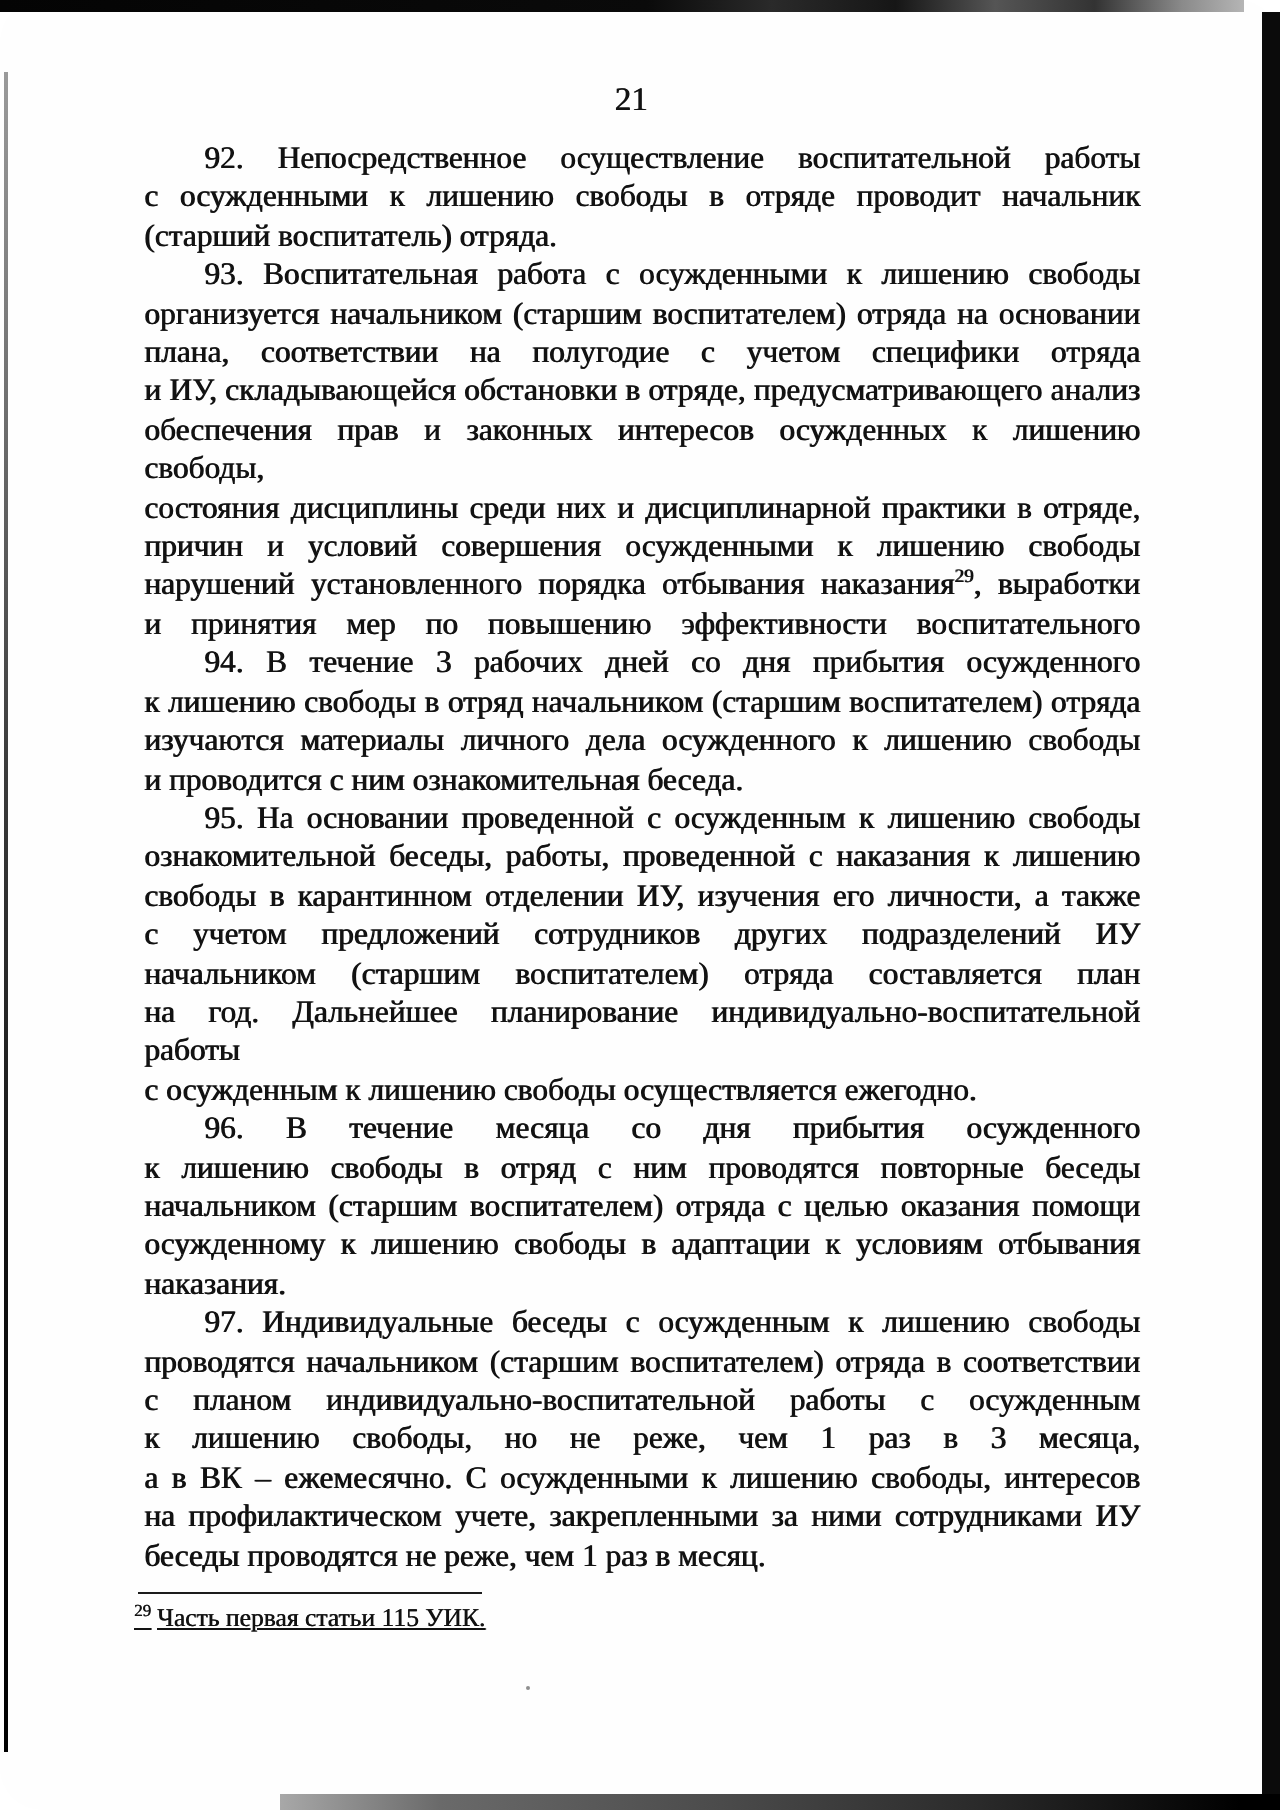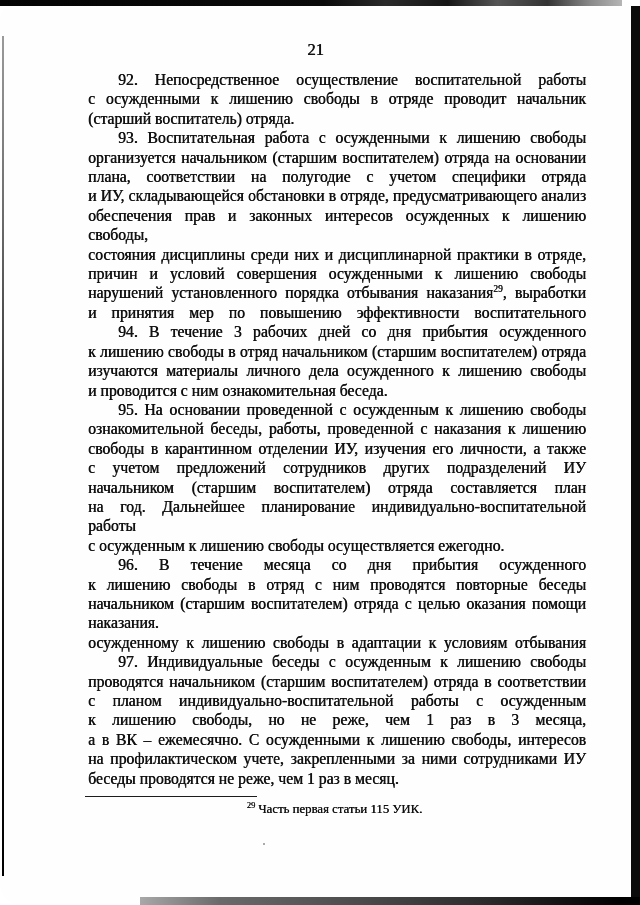--- a/index.html
+++ b/index.html
@@ -33,37 +33,37 @@
   .speck{position:absolute;left:263px;top:843px;width:2px;height:2px;background:#8f8f8f;border-radius:50%;}
 
   .page-number{
     position:absolute;top:40px;left:0;width:631px;
     text-align:center;
     font-size:16.5px;
     text-shadow:0.4px 0 0 currentColor;
   }
 
   .content{
-    position:absolute;left:88px;top:70px;width:498px;
+    position:absolute;left:72px;top:70px;width:498px;
     font-size:15.7px;line-height:19.4px;
     text-shadow:0.45px 0 0 currentColor;
   }
   .ln{text-align:justify;text-align-last:justify;white-space:normal;}
   .ln.last{text-align-last:left;}
   .ln.indent{text-indent:30px;}
   .content sup{font-size:9.5px;line-height:0;vertical-align:super;}
 
   .footnote-rule{
     margin-top:8px;margin-left:-3px;width:172px;height:0;
     border-top:1.6px solid #1c1c1c;
   }
   .footnote{
     margin-top:4px;margin-left:-5px;
     font-size:12.8px;line-height:16px;
-    text-align:center;text-shadow:0.3px 0 0 currentColor;
+    text-align:left;text-shadow:0.3px 0 0 currentColor;text-decoration:underline;
   }
   .footnote sup{font-size:8.5px;line-height:0;vertical-align:super;margin-right:3px;}
 </style>
 </head>
 <body>
 
 <div class="page">
 
   <div class="edge-top"></div>
   <div class="edge-right"></div>
@@ -103,22 +103,22 @@
         <div class="ln"><span>свободы в карантинном отделении ИУ, изучения его личности, а также</span></div>
         <div class="ln"><span>с учетом предложений сотрудников других подразделений ИУ</span></div>
         <div class="ln"><span>начальником (старшим воспитателем) отряда составляется план</span></div>
         <div class="ln"><span>на год. Дальнейшее планирование индивидуально-воспитательной работы</span></div>
         <div class="ln last"><span>с осужденным к лишению свободы осуществляется ежегодно.</span></div>
       </div>
       <div>
         <div class="ln indent"><span>96. В течение месяца со дня прибытия осужденного</span></div>
         <div class="ln"><span>к лишению свободы в отряд с ним проводятся повторные беседы</span></div>
         <div class="ln"><span>начальником (старшим воспитателем) отряда с целью оказания помощи</span></div>
+        <div class="ln"><span>осужденному к лишению свободы в адаптации к условиям отбывания</span></div>
         <div class="ln last"><span>наказания.</span></div>
-        <div class="ln"><span>осужденному к лишению свободы в адаптации к условиям отбывания</span></div>
       </div>
       <div>
         <div class="ln indent"><span>97. Индивидуальные беседы с осужденным к лишению свободы</span></div>
         <div class="ln"><span>проводятся начальником (старшим воспитателем) отряда в соответствии</span></div>
         <div class="ln"><span>с планом индивидуально-воспитательной работы с осужденным</span></div>
         <div class="ln"><span>к лишению свободы, но не реже, чем 1 раз в 3 месяца,</span></div>
         <div class="ln"><span>а в ВК – ежемесячно. С осужденными к лишению свободы, интересов</span></div>
         <div class="ln"><span>на профилактическом учете, закрепленными за ними сотрудниками ИУ</span></div>
         <div class="ln last"><span>беседы проводятся не реже, чем 1 раз в месяц.</span></div>
       </div>

